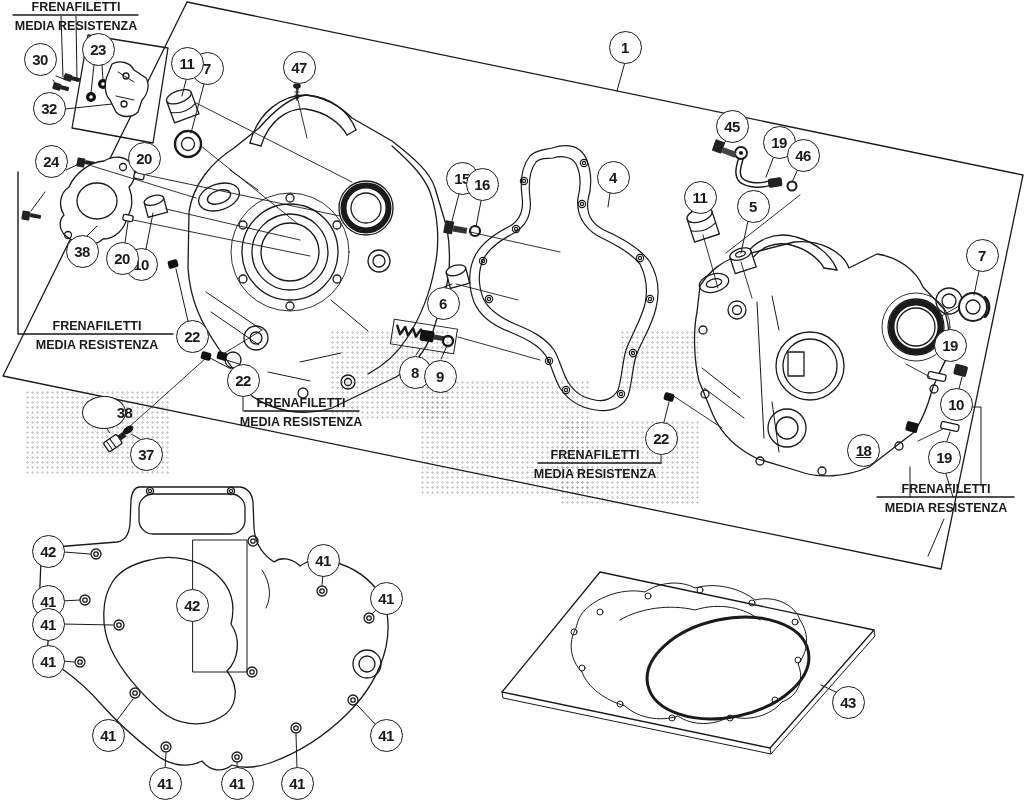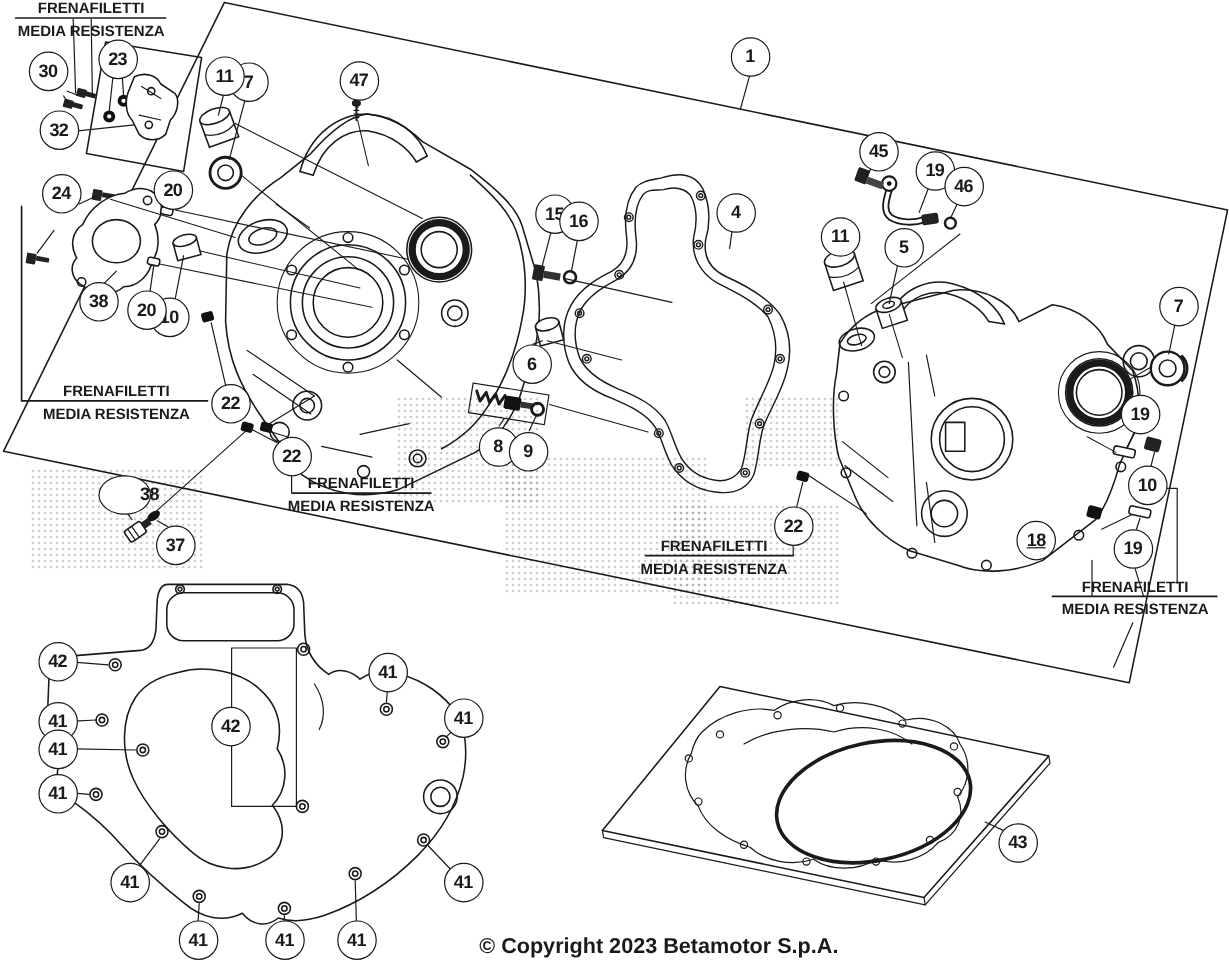--- a/index.html
+++ b/index.html
@@ -472,14 +472,13 @@
       <div class="callout" style="left: 306.5px; top: 543.5px;">41</div>
       <div class="callout" style="left: 31.5px; top: 534.5px;">42</div>
       <div class="callout" style="left: 175.5px; top: 588.5px;">42</div>
       <div class="callout" style="left: 831.5px; top: 685.5px;">43</div>
       <div class="callout" style="left: 762.5px; top: 125.5px;">19</div>
       <div class="callout" style="left: 715.5px; top: 109.5px;">45</div>
       <div class="callout" style="left: 786.5px; top: 139px;">46</div>
       <div class="callout" style="left: 282.5px; top: 50.5px;">47</div>
     </div>
 
-  <div class="copyright" style="left:549px;top:778px;">© Copyright 2023 Betamotor S.p.A.</div>
 </div>
 
 </body></html>

